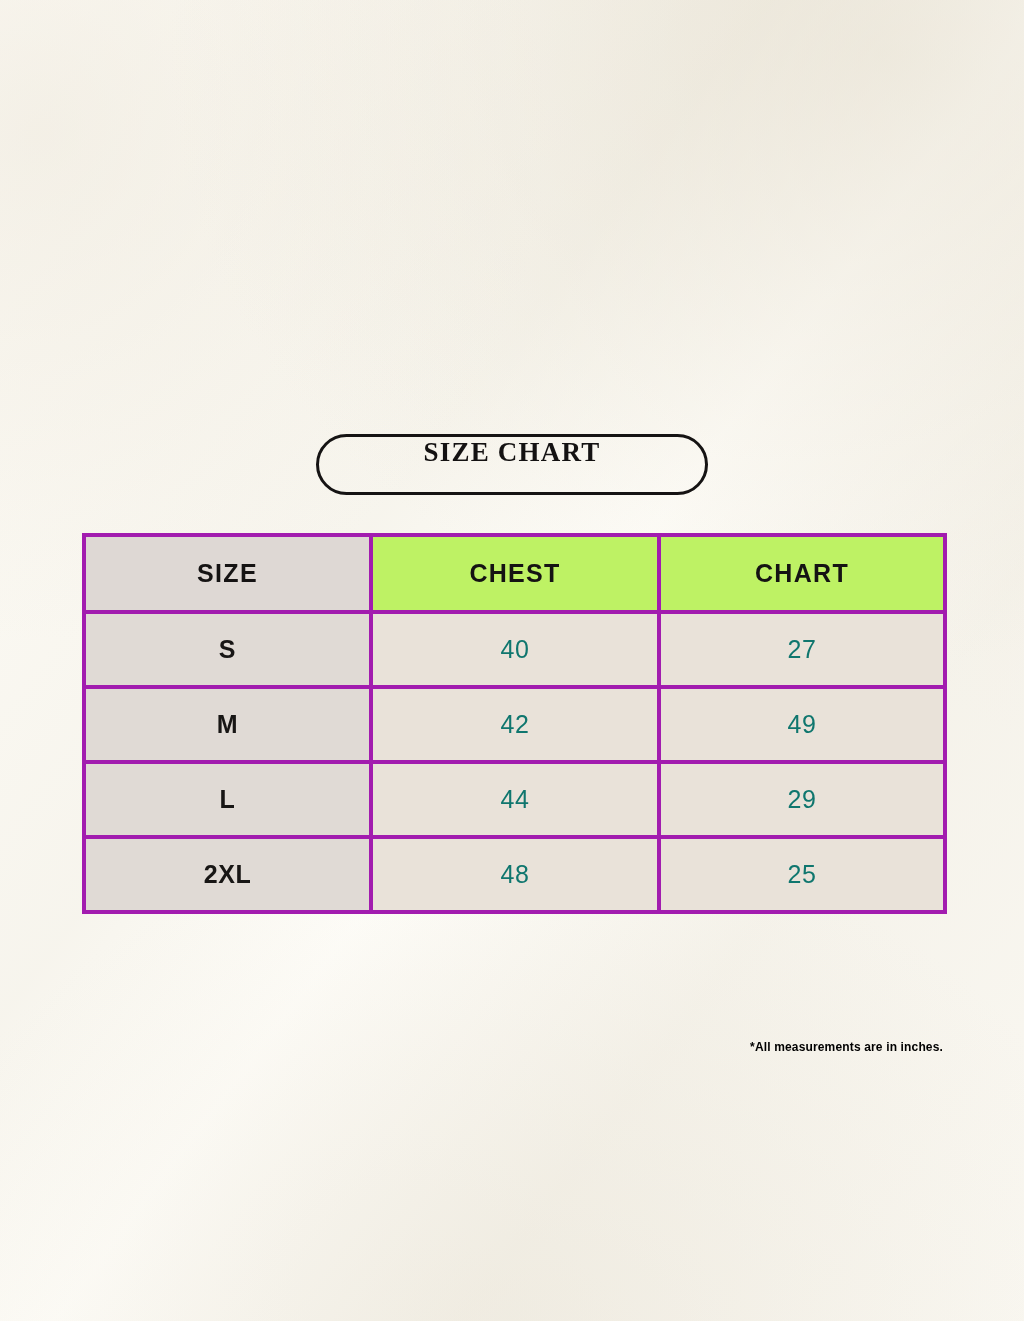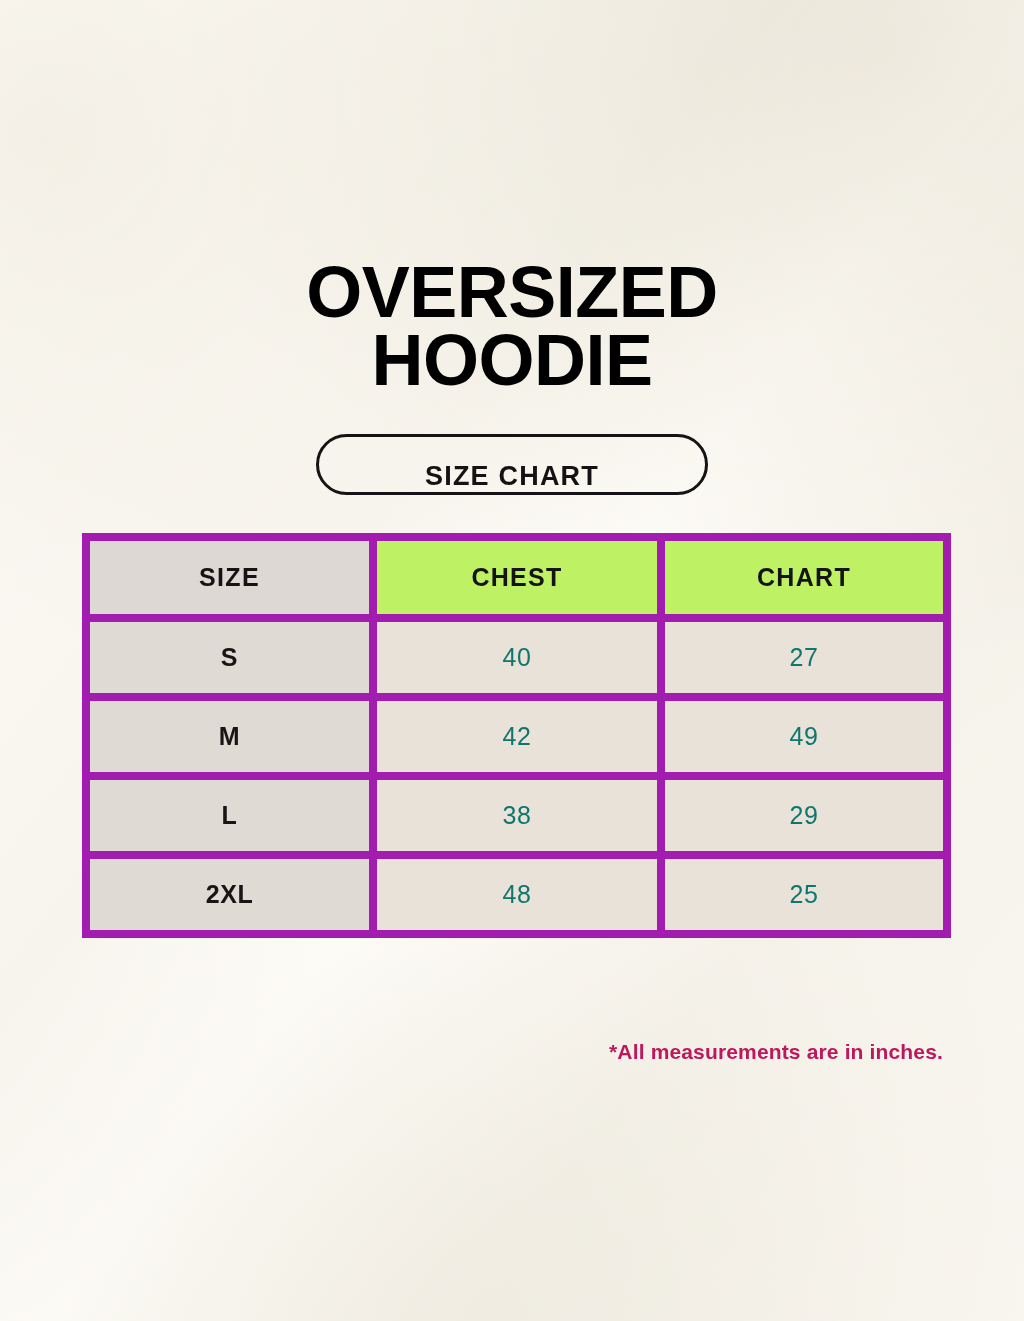--- a/index.html
+++ b/index.html
@@ -61,42 +61,43 @@
   .badge {
     position: absolute;
     left: 316px;
     top: 434px;
     width: 392px;
     height: 61px;
     box-sizing: border-box;
     border: 3px solid #151313;
     border-radius: 34px;
     display: flex;
-    align-items: flex-end;
+    align-items: flex-start;
     justify-content: center;
     background: transparent;
+    font-family: Liberation Serif, serif;
   }
   .badge-label {
     font-size: 27px;
     font-weight: 700;
     letter-spacing: 1.2px;
     color: #141212;
   }
 
   
   .size-table {
     position: absolute;
     left: 82px;
     top: 533px;
     width: 861px;
     border-collapse: collapse;
     table-layout: fixed;
   }
   .size-table td, .size-table th {
-    border: 8px solid #a21caf;
+    border: 4px solid #a21caf;
     padding: 0;
     text-align: center;
     vertical-align: middle;
   }
   .col-size   { width: 287px; }
   .col-chest  { width: 288px; }
   .col-length { width: 286px; }
 
   .size-table thead th {
     height: 73px;
@@ -126,37 +127,33 @@
     color: #0f766e;
   }
 
   
   .footnote {
     position: absolute;
     left: 82px;
     top: 1040px;
     width: 861px;
     text-align: right;
-    font-size: 21px;
+    font-size: 12px;
     font-weight: 600;
     letter-spacing: 0.15px;
-    color: #be185d;
+    color: #000000;
   }
 </style>
 </head>
 <body>
 
 <div id="bg-texture"></div>
 
 <div id="page">
 
-  <div class="title-block">
-    <span class="title-line">OVERSIZED</span>
-    <span class="title-line">HOODIE</span>
-  </div>
 
   <div class="badge">
     <span class="badge-label">SIZE CHART</span>
   </div>
 
   <table class="size-table">
     <colgroup>
       <col class="col-size">
       <col class="col-chest">
       <col class="col-length">
@@ -174,21 +171,21 @@
         <td class="cell-value">40</td>
         <td class="cell-value">27</td>
       </tr>
       <tr>
         <td class="cell-size">M</td>
         <td class="cell-value">42</td>
         <td class="cell-value">49</td>
       </tr>
       <tr>
         <td class="cell-size">L</td>
-        <td class="cell-value">38</td>
+        <td class="cell-value">44</td>
         <td class="cell-value">29</td>
       </tr>
       <tr>
         <td class="cell-size">2XL</td>
         <td class="cell-value">48</td>
         <td class="cell-value">25</td>
       </tr>
     </tbody>
   </table>
 

